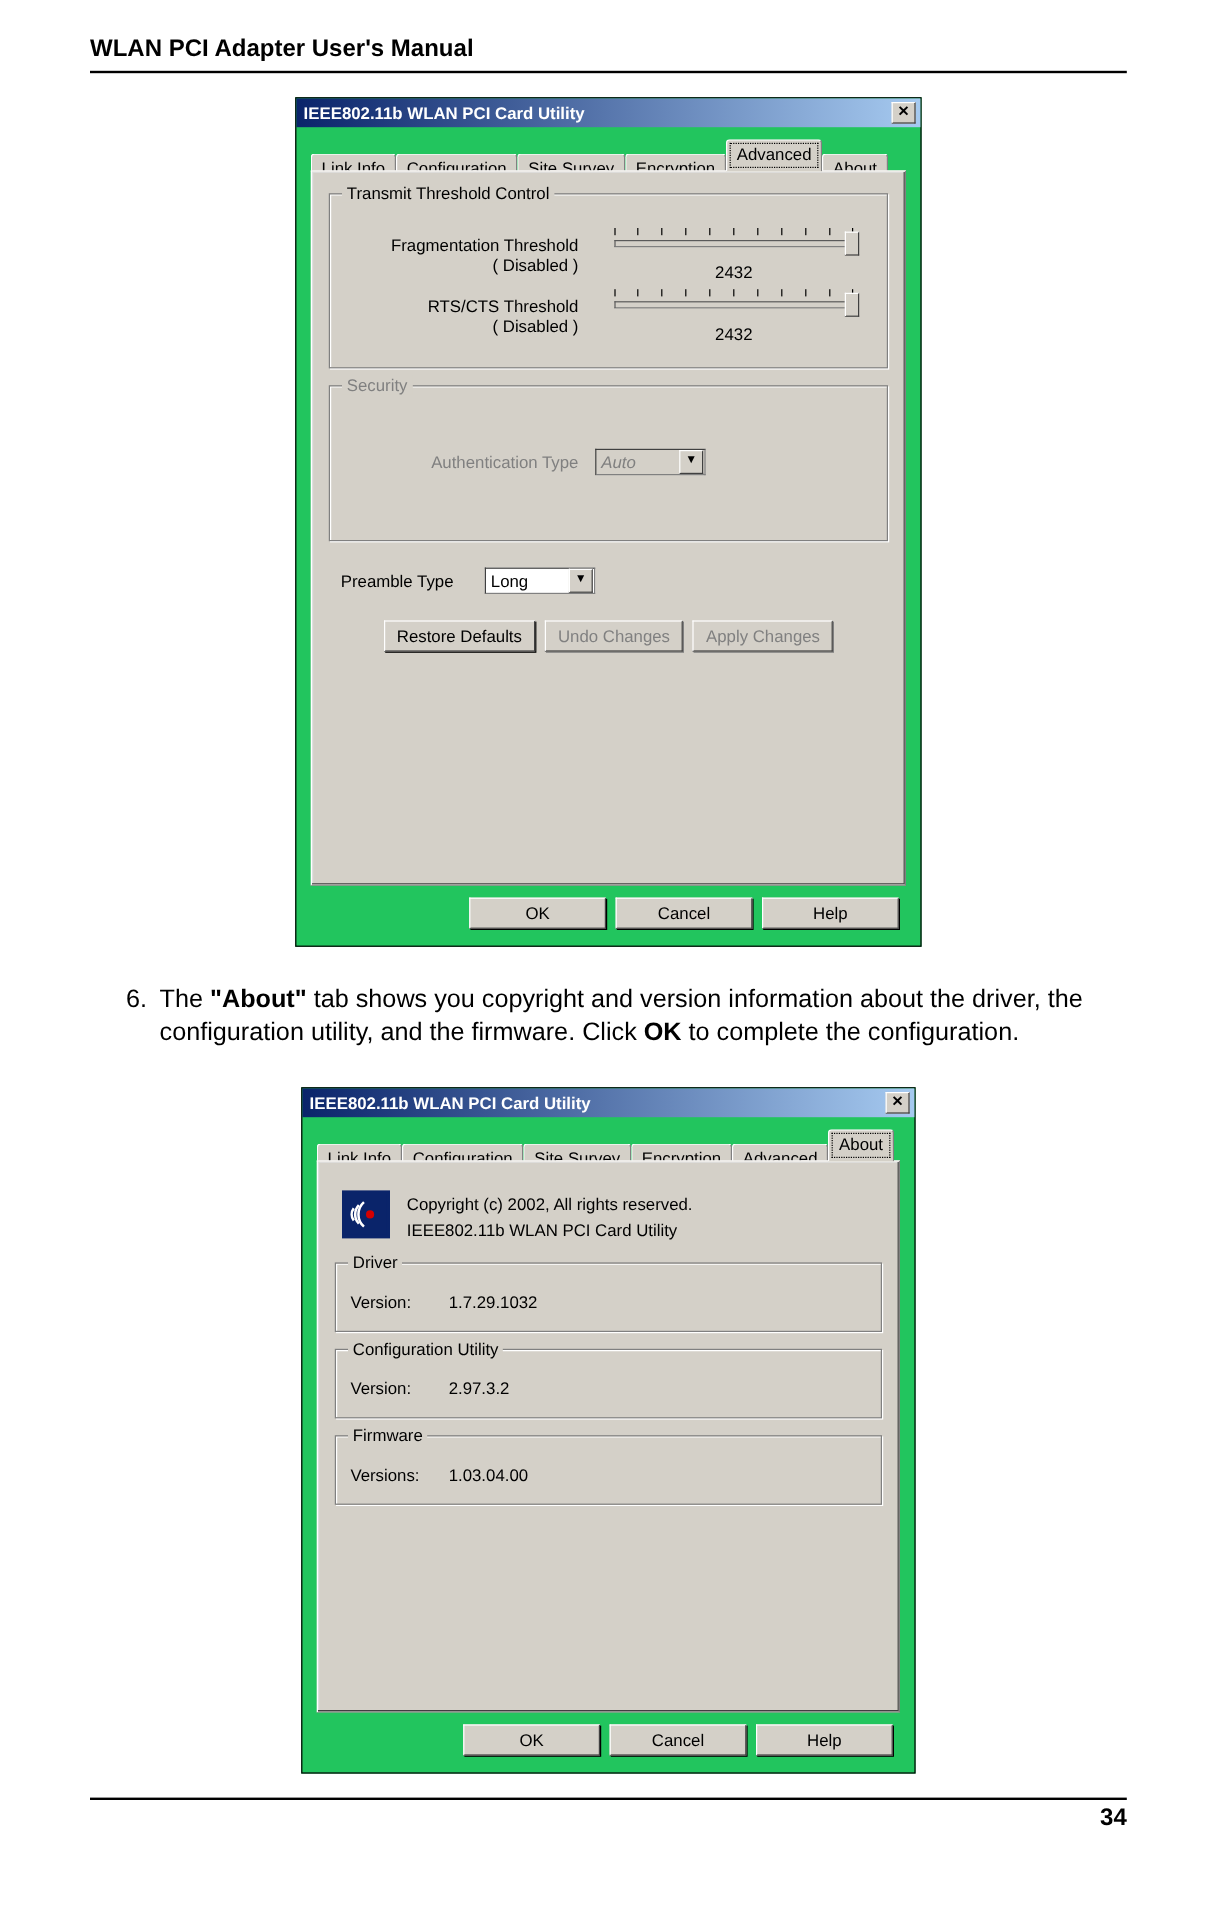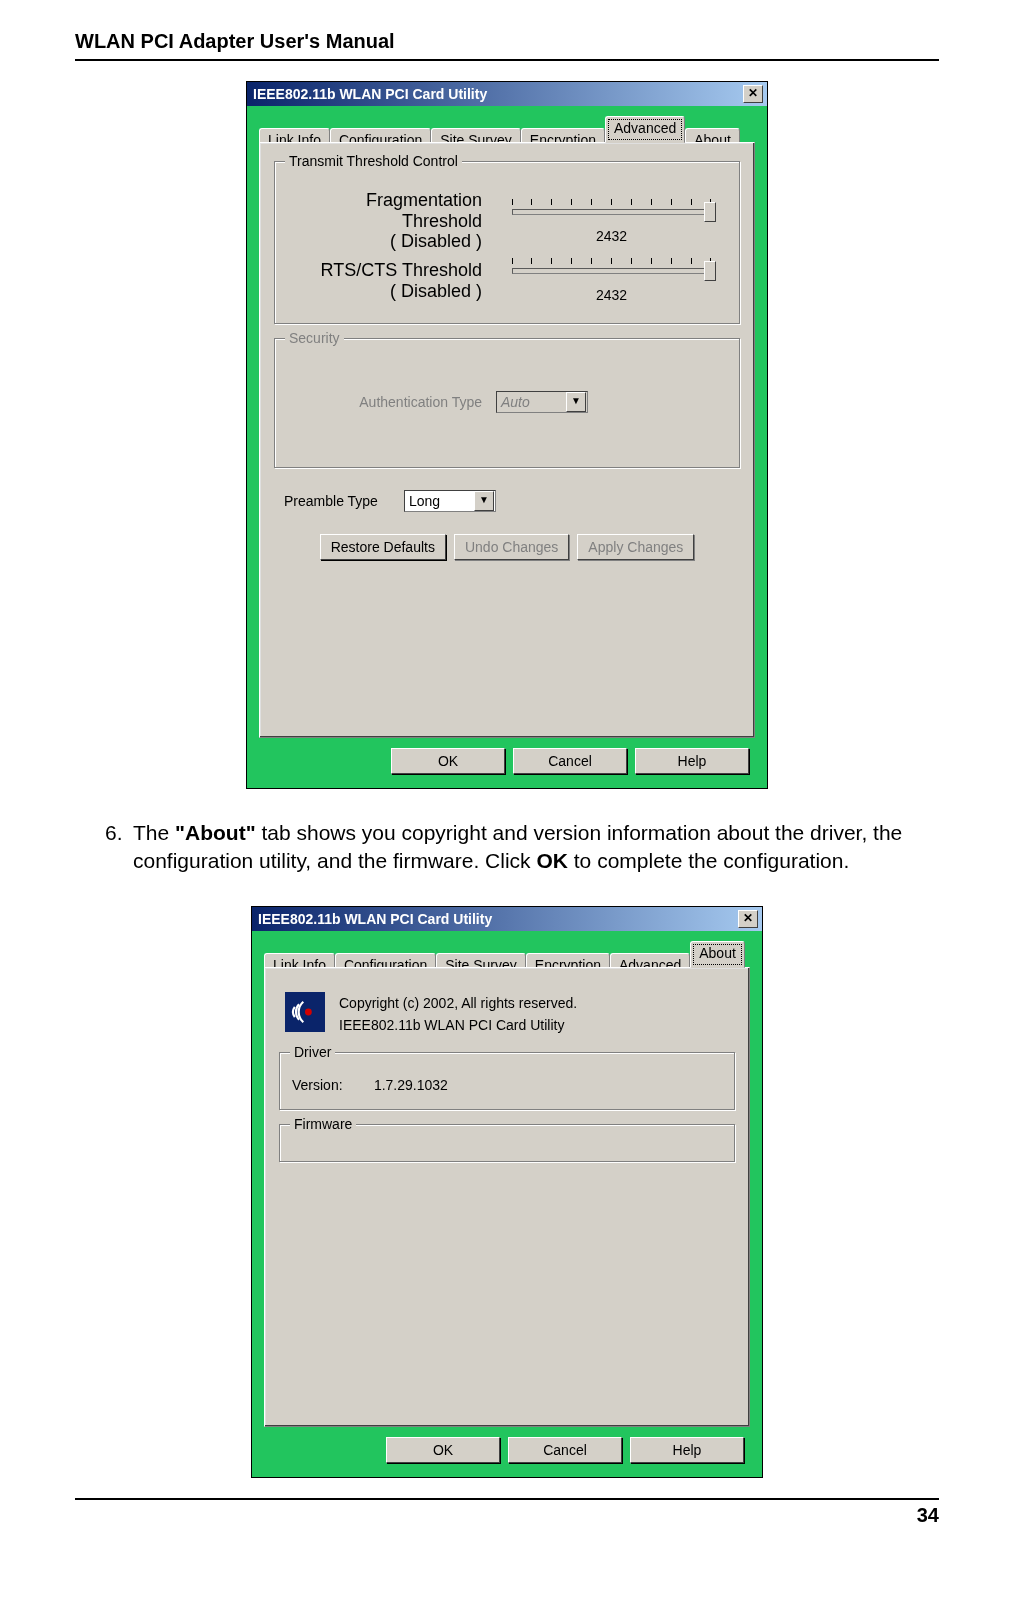--- a/index.html
+++ b/index.html
@@ -136,21 +136,21 @@
   }
   .groupbox legend, .grouplabel {
     position: absolute;
     top: -9px;
     left: 10px;
     background: #d4d0c8;
     padding: 0 4px;
     font-size: 14px;
   }
   .disabled { color: #808080; }
-  .label14 { font-size: 18px; }
+  .label14 { font-size: 14px; }
   .row { display: flex; align-items: center; margin: 6px 0; }
   .row-label-col { width: 195px; text-align: right; padding-right: 14px; line-height: 1.15; }
   .slider-col { flex: 1; text-align: center; }
   .slider {
     width: 200px;
     height: 8px;
     position: relative;
     margin: 0 auto 2px auto;
   }
   .slider-track {
@@ -381,21 +381,32 @@
         </div>
 
         <div class="groupbox">
           <span class="grouplabel">Driver</span>
           <div class="ver-line">
             <span class="ver-label">Version:</span>
             <span>1.7.29.1032</span>
           </div>
         </div>
         <div class="groupbox">
+          <span class="grouplabel">Configuration Utility</span>
+          <div class="ver-line">
+            <span class="ver-label">Version:</span>
+            <span>2.97.3.2</span>
+          </div>
+        </div>
+        <div class="groupbox">
           <span class="grouplabel">Firmware</span>
+          <div class="ver-line">
+            <span class="ver-label">Versions:</span>
+            <span>1.03.04.00</span>
+          </div>
         </div>
       </div>
       <div class="mainbtns">
         <div class="winbtn">OK</div>
         <div class="winbtn">Cancel</div>
         <div class="winbtn">Help</div>
       </div>
     </div>
   </div>
   </div>

